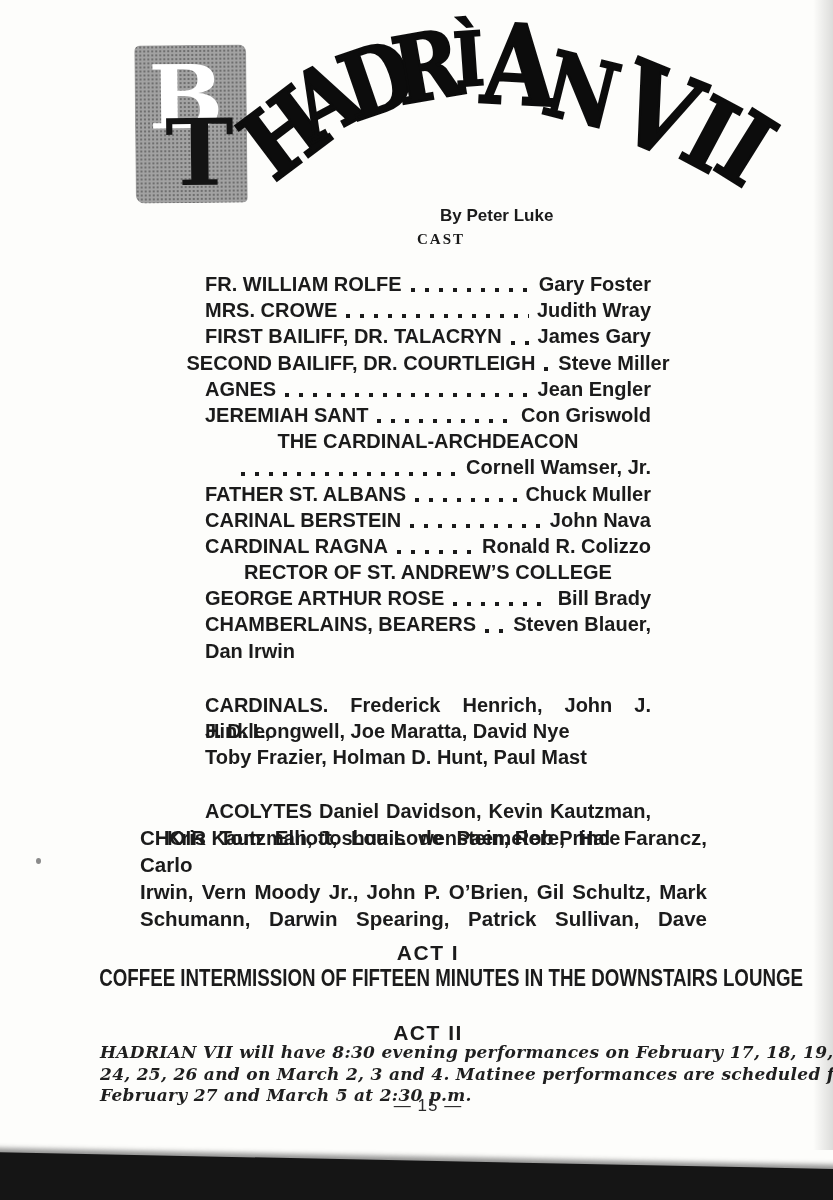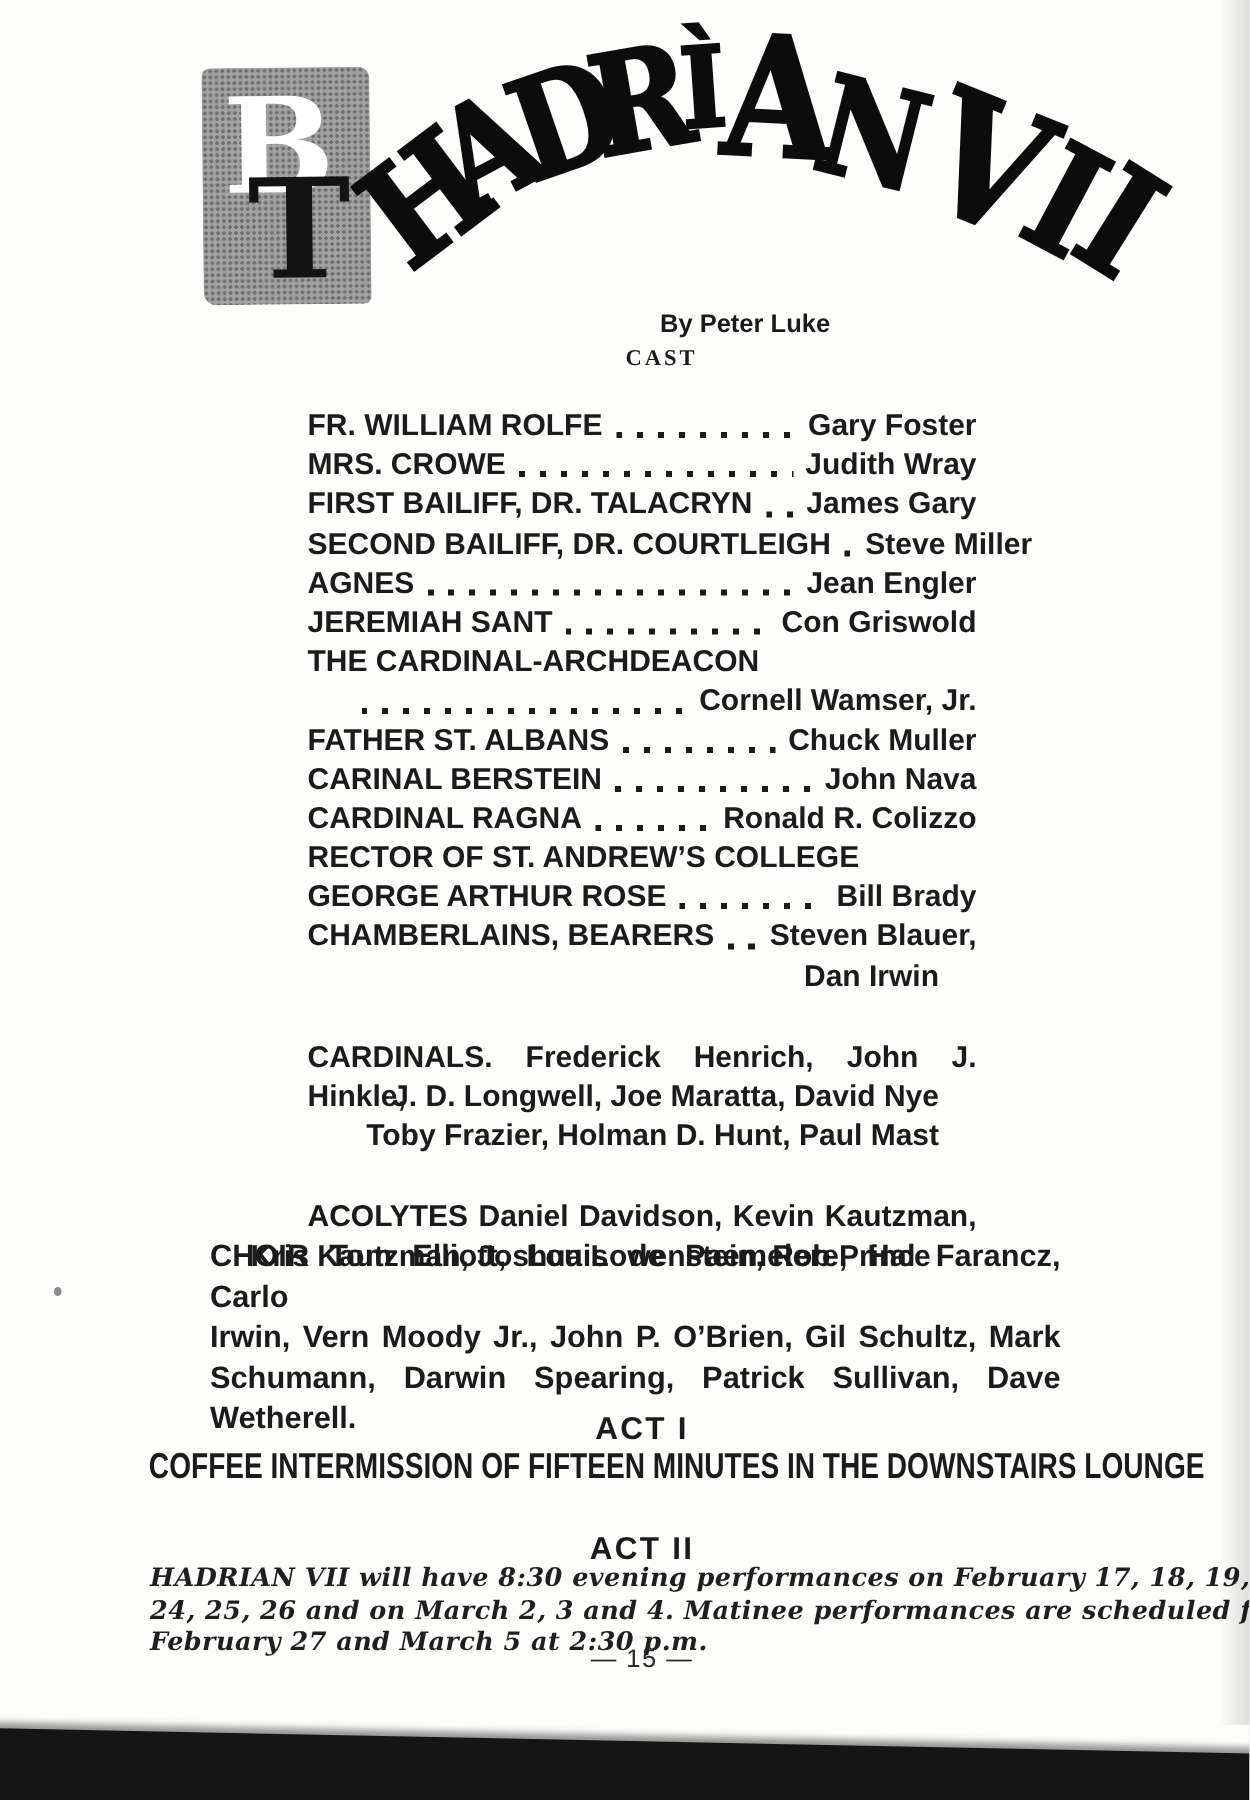--- a/index.html
+++ b/index.html
@@ -55,33 +55,33 @@
   .cast-heading {
     position:absolute; left:417px; top:231px;
     font-size:15px; font-weight:bold; letter-spacing:2px; white-space:nowrap;font-family:Liberation Serif, serif;
   }
 
   
   .cast-list {
     position:absolute; left:205px; top:271px; width:446px;
     font-size:20px; font-weight:bold;
   }
-  .cast-row { display:flex; height:26.2px; line-height:26.2px; white-space:nowrap; }
+  .cast-row { display:flex; height:26.2px; line-height:26.2px; white-space:nowrap;justify-content:center; }
   .cast-row .role { flex:0 0 auto; }
   .cast-row .name { flex:0 0 auto; }
   .leader {
     flex:1 1 auto; min-width:6px; height:4px; align-self:flex-end;
     margin:0 8px 5px 9px;
     background-image:repeating-linear-gradient(to right, #1b1b1b 0 4px, rgba(0,0,0,0) 4px 14px);
   }
   .cont-27 { padding-left:27px; }
   .cont-17 { padding-left:17px; }
   .cast-line { height:26.2px; line-height:26.2px; white-space:nowrap; }
   .cast-line.fill { text-align:justify; text-align-last:justify; white-space:normal;margin-top:28px; }
-  .cast-line.right { text-align:right; padding-right:25px; }
+  .cast-line.right { padding-right:25px; }
   .cast-line.outdent { margin-left:-38px; }
 
   
   .choir {
     position:absolute; left:140px; top:824px; width:567px;
     font-size:20.5px; font-weight:bold; line-height:27px;
   }
   .choir .fill { text-align:justify; text-align-last:justify; }
 
   
@@ -216,21 +216,20 @@
     <div class="cast-line right">J. D. Longwell, Joe Maratta, David Nye</div>
     <div class="cast-line right">Toby Frazier, Holman D. Hunt, Paul Mast</div>
     <div class="cast-line fill">ACOLYTES Daniel Davidson, Kevin Kautzman,</div>
     <div class="cast-line outdent">Kris Kautzman, Joshua Lowenstein, Rob Prince</div>
   </div>
 
   <div class="choir">
     <div class="fill">CHOIR Tom Elliott, Louis de Paemelere, Hal Farancz, Carlo</div>
     <div class="fill">Irwin, Vern Moody Jr., John P. O’Brien, Gil Schultz, Mark</div>
     <div class="fill">Schumann, Darwin Spearing, Patrick Sullivan, Dave</div>
-    <div>Wetherell.</div>
   </div>
 
   <div class="centered act-heading act1-heading">ACT I</div>
   <div class="centered act1-note">
     <span>COFFEE INTERMISSION OF FIFTEEN MINUTES IN THE DOWNSTAIRS LOUNGE</span>
   </div>
   <div class="centered act-heading act2-heading">ACT II</div>
   <div class="act2-text">
     <div>HADRIAN VII will have 8:30 evening performances on February 17, 18, 19,</div>
     <div>24, 25, 26 and on March 2, 3 and 4. Matinee performances are scheduled for</div>

